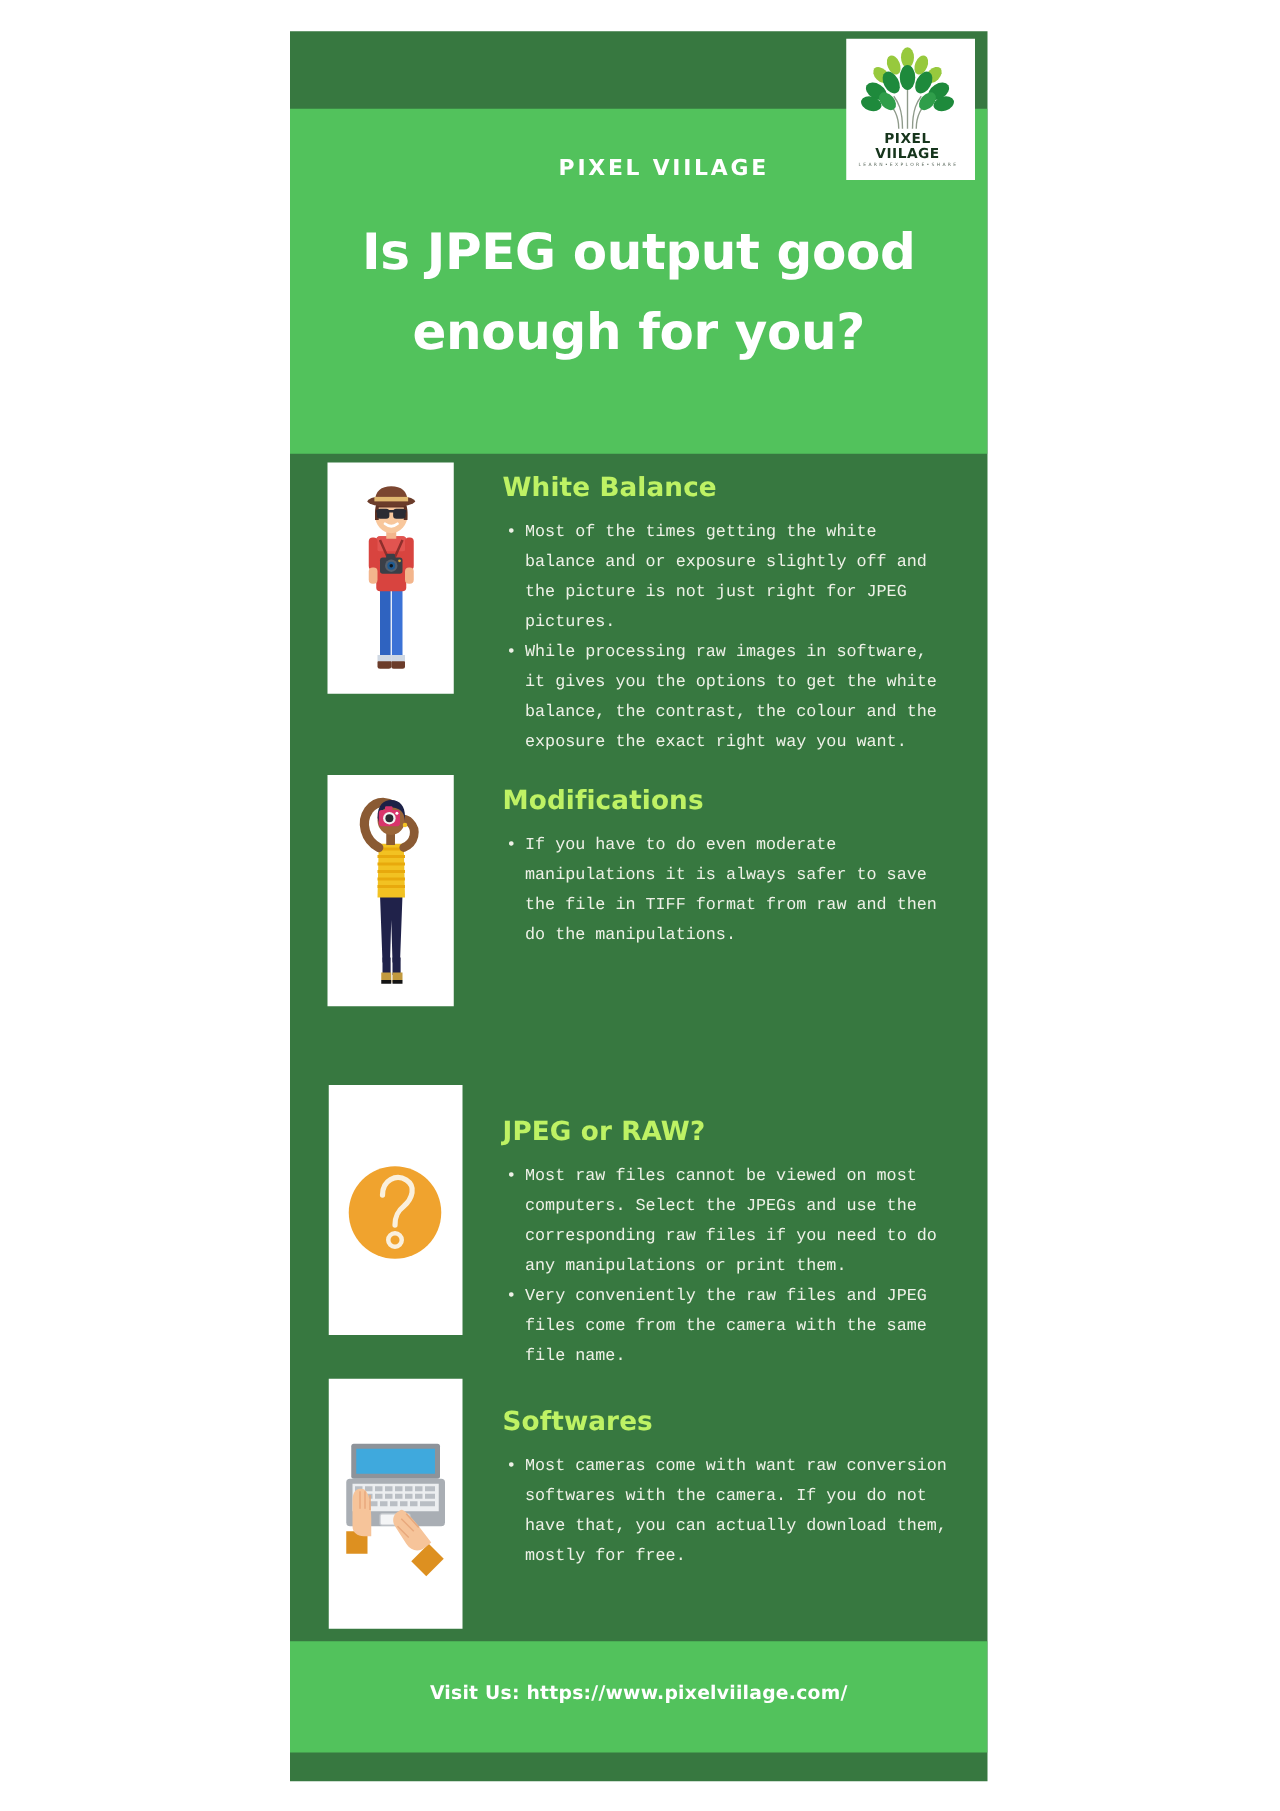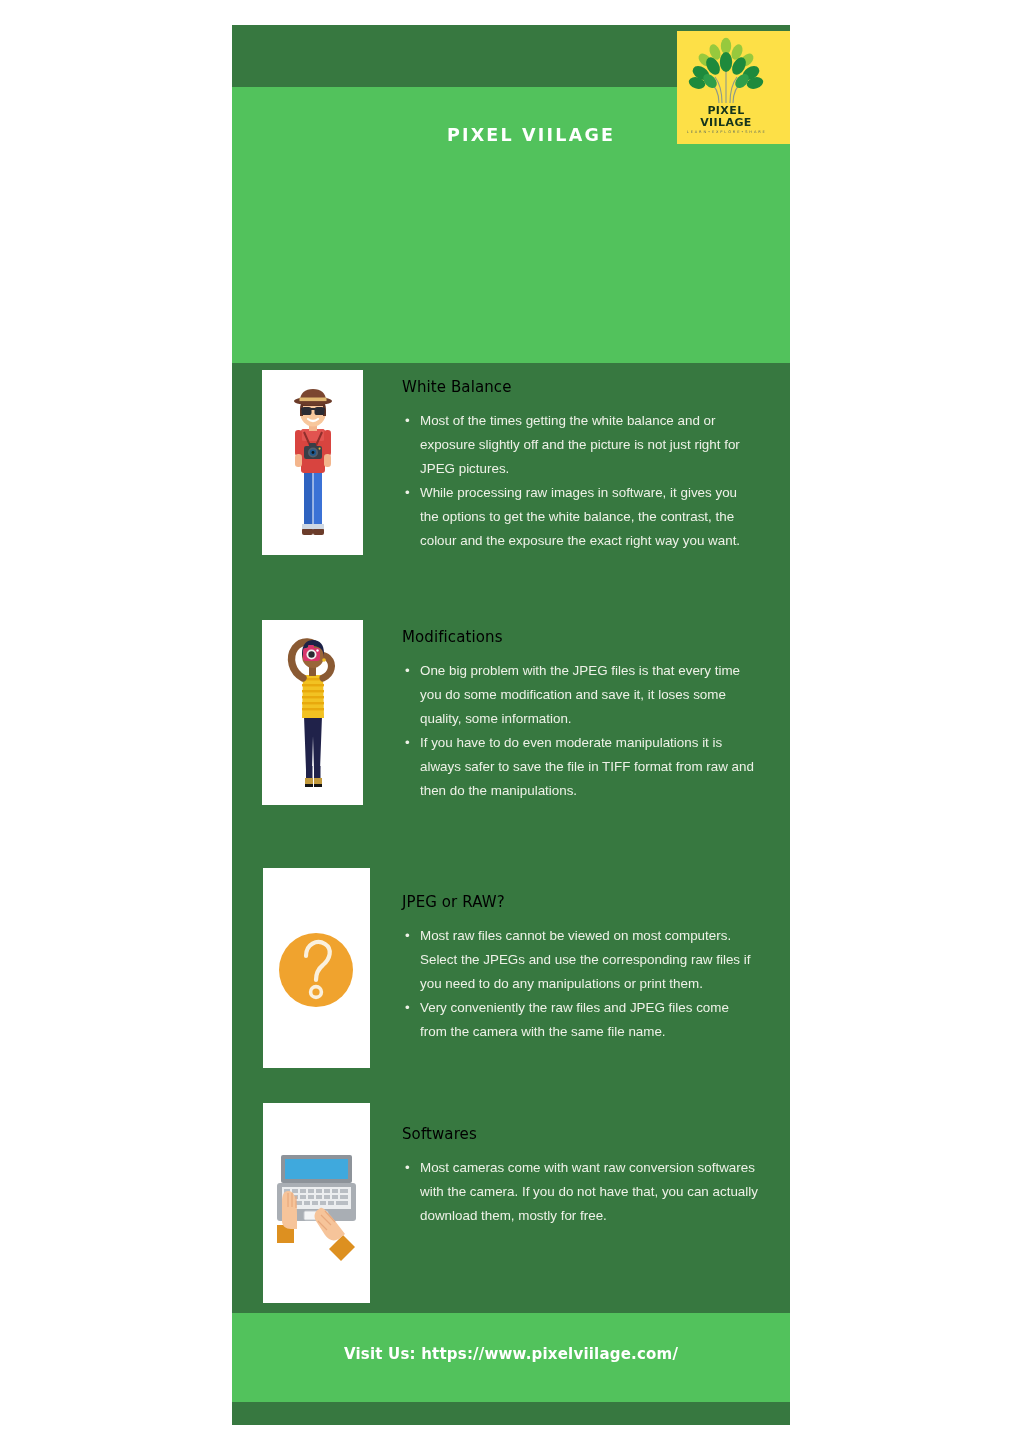--- a/index.html
+++ b/index.html
@@ -60,23 +60,23 @@
     font-weight: bold;
     line-height: 1.6;
     letter-spacing: -0.3px;
   }
 
   
   #logo-card {
     position: absolute;
     left: 445px;
     top: 6px;
-    width: 113px;
+    width: 103px;
     height: 113px;
-    background: #fde047;
+    background: #ffffff;
     overflow: hidden;
   }
   #logo-tree {
     position: absolute;
     left: 11px;
     top: 6px;
     width: 76px;
     height: 68px;
   }
   #logo-name {
@@ -115,36 +115,36 @@
     background: #ffffff;
   }
   .thumb-svg { display: block; }
 
   .sec-body {
     position: absolute;
     left: 170px;
     width: 356px;
   }
   .sec-title {
-    color: #000000;
-    font-family: "DejaVu Sans", sans-serif;
-    font-size: 15px;
-    font-weight: normal;
+    color: #bef264;
+    font-family: "DejaVu Sans", sans-serif;
+    font-size: 21px;
+    font-weight: bold;
     letter-spacing: 0.1px;
     margin: 0 0 13px 0;
   }
   ul.bullets {
     margin: 0;
     padding: 0 0 0 18px;
     list-style: none;
   }
   ul.bullets li {
     position: relative;
     color: #eef1e7;
-    font-family: Liberation Sans, sans-serif;
+    font-family: Liberation Mono, monospace;
     font-size: 13.4px;
     line-height: 24px;
     margin-bottom: 0px;
   }
   ul.bullets li::before {
     content: "\2022";
     position: absolute;
     left: -15px;
     top: 0;
     color: #eef1e7;
@@ -175,20 +175,24 @@
 </style>
 </head>
 <body>
 
 <div id="poster">
 
   <div id="header-band"></div>
 
   <div id="brand-eyebrow">PIXEL VIILAGE</div>
 
+  <div id="headline">
+    <div>Is JPEG output good</div>
+    <div>enough for you?</div>
+  </div>
 
   <div id="logo-card">
     <svg id="logo-tree" viewBox="0 0 76 68">
 
       <g stroke="#8e9a8a" stroke-width="1.1" fill="none">
         <path d="M38 66 L38 34"></path>
         <path d="M34 66 C34 50 30 44 27 40"></path>
         <path d="M42 66 C42 50 46 44 49 40"></path>
         <path d="M31 66 C31 52 24 46 20 43"></path>
         <path d="M45 66 C45 52 52 46 56 43"></path>
@@ -312,21 +316,20 @@
         <circle cx="49.5" cy="34.5" r="5" fill="#f2f2f2"></circle>
         <circle cx="49.5" cy="34.5" r="3.2" fill="#2a2a32"></circle>
         <circle cx="55.5" cy="30.5" r="1.2" fill="#ffffff"></circle>
 
         <circle cx="62" cy="40" r="1.8" fill="#f2c222"></circle>
       </svg>
     </div>
     <div class="sec-body" style="top:8px;">
       <div class="sec-title">Modifications</div>
       <ul class="bullets">
-        <li>One big problem with the JPEG files is that every time you do some modification and save it, it loses some quality, some information.</li>
         <li>If you have to do even moderate manipulations it is always safer to save the file in TIFF format from raw and then do the manipulations.</li>
       </ul>
     </div>
   </div>
 
   <div class="section" style="top:843px;height:215px;">
     <div class="thumb-card" style="left:31px;top:0px;width:107px;height:200px;">
       <svg class="thumb-svg" width="107" height="200" viewBox="0 0 107 200">
         <circle cx="53" cy="102" r="37" fill="#f0a32e"></circle>
         <path d="M43 88 C43 76 54 71 62 76 C70 81 67 91 60 97 C55 101 53 105 53 112" stroke="#faf0dd" stroke-width="4.2" fill="none" stroke-linecap="round"></path>

